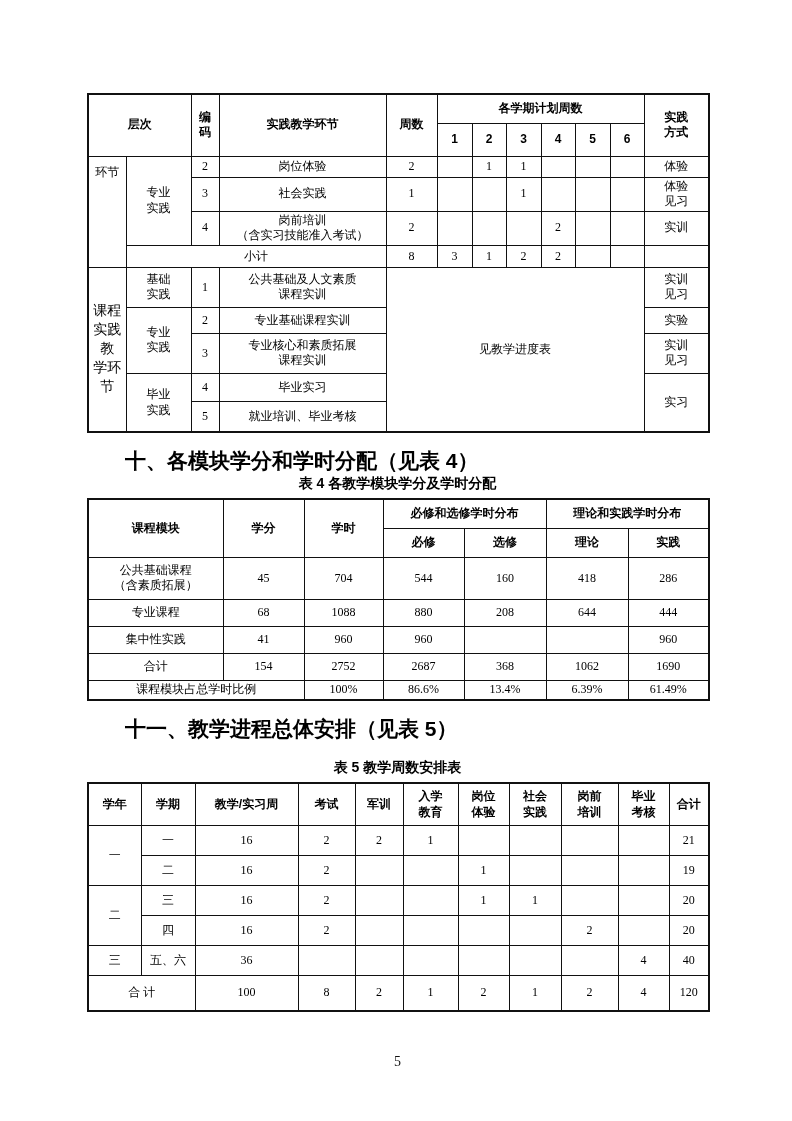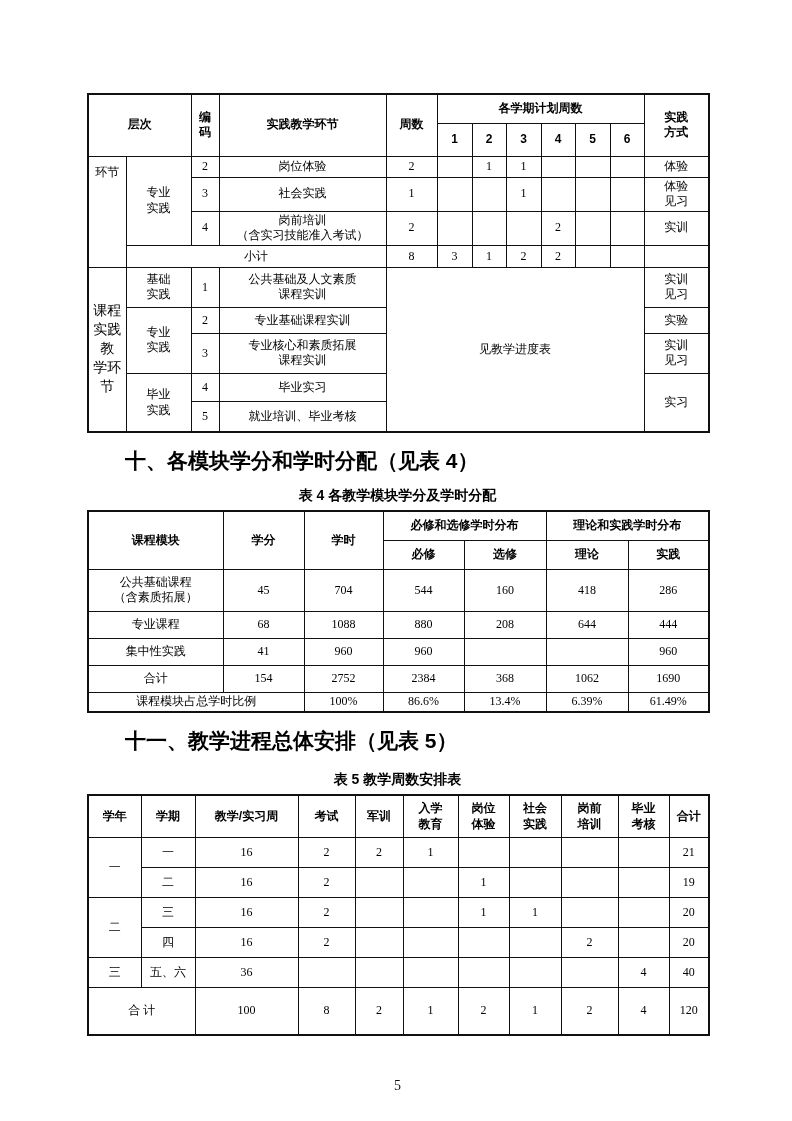--- a/index.html
+++ b/index.html
@@ -21,21 +21,21 @@
   th { font-weight:bold; font-family:"Liberation Sans","DejaVu Sans",sans-serif; font-size:12px; }
 
   .vtop { vertical-align:top; padding-top:8px; }
   .lvl-cell { font-size:14px; line-height:1.35; }
 
   .heading {
     margin:14px 0 0 38px; font-size:21px; font-weight:bold;
     font-family:"Liberation Sans","DejaVu Sans",sans-serif; color:#000;
   }
   .caption {
-    text-align:center; font-size:14px; font-weight:bold; margin-top:12px;
+    text-align:center; font-size:14px; font-weight:bold; 
     font-family:"Liberation Sans","DejaVu Sans",sans-serif;
   }
   .t-spacer { margin-top:5px; }
   .page-number {
     text-align:center; margin-top:42px; font-size:14px;
     font-family:"Liberation Serif","DejaVu Serif",serif; color:#111;
   }
 </style>
 </head>
 <body>
@@ -221,21 +221,21 @@
         <td>960</td>
         <td>960</td>
         <td></td>
         <td></td>
         <td>960</td>
       </tr>
       <tr style="height:27px">
         <td>合计</td>
         <td>154</td>
         <td>2752</td>
-        <td>2384</td>
+        <td>2687</td>
         <td>368</td>
         <td>1062</td>
         <td>1690</td>
       </tr>
       <tr style="height:20px">
         <td colspan="2">课程模块占总学时比例</td>
         <td>100%</td>
         <td>86.6%</td>
         <td>13.4%</td>
         <td>6.39%</td>
@@ -336,21 +336,21 @@
         <td>36</td>
         <td></td>
         <td></td>
         <td></td>
         <td></td>
         <td></td>
         <td></td>
         <td>4</td>
         <td>40</td>
       </tr>
-      <tr style="height:48px">
+      <tr style="height:36px">
         <td colspan="2">合 计</td>
         <td>100</td>
         <td>8</td>
         <td>2</td>
         <td>1</td>
         <td>2</td>
         <td>1</td>
         <td>2</td>
         <td>4</td>
         <td>120</td>

